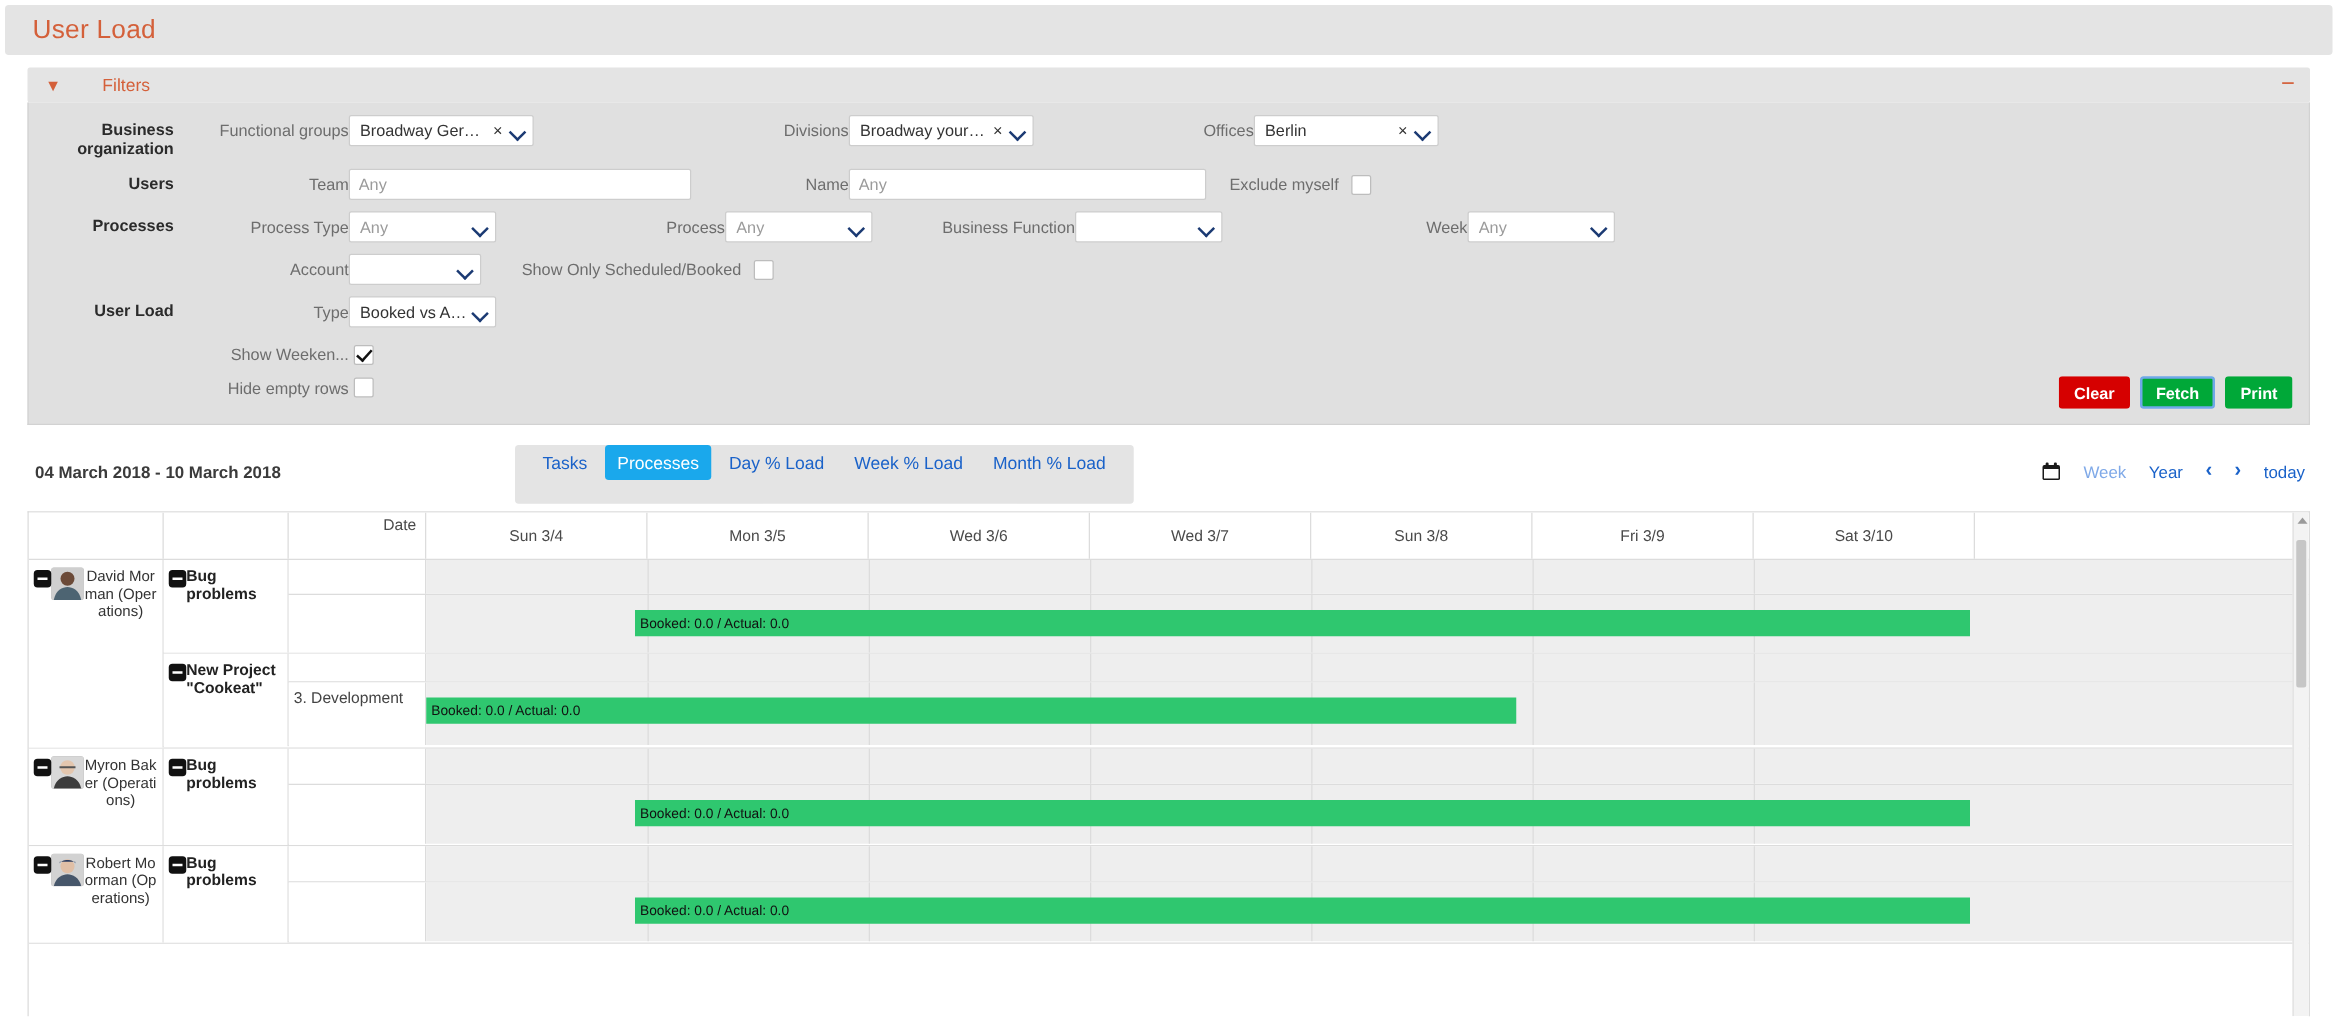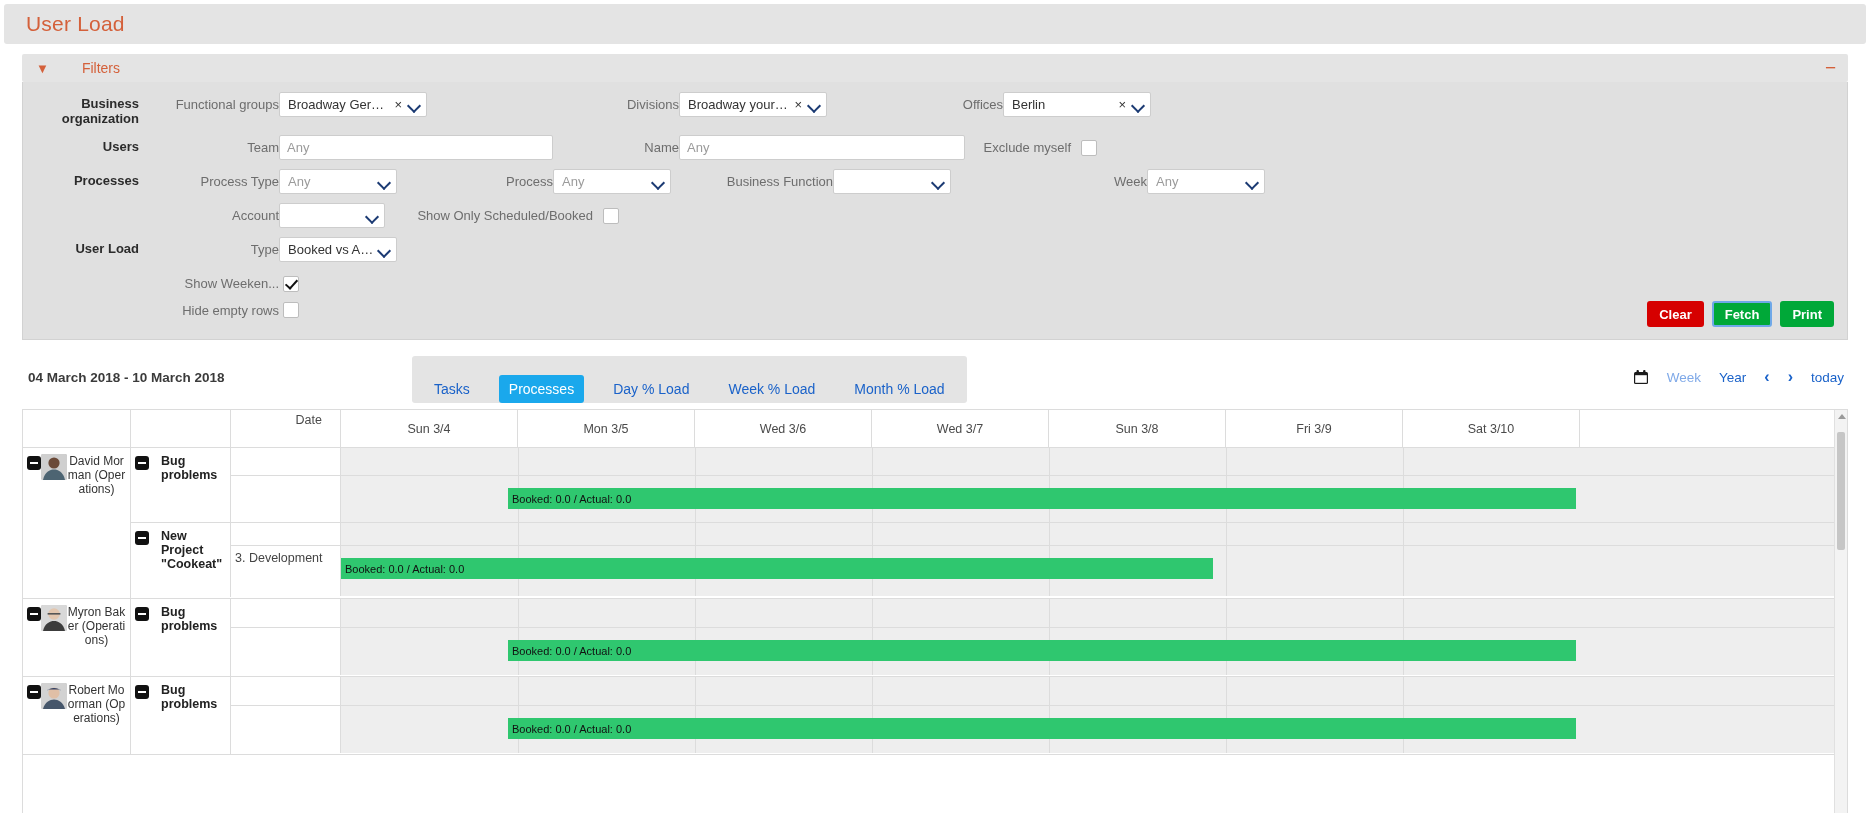--- a/index.html
+++ b/index.html
@@ -198,23 +198,23 @@
     font-weight: bold;
     color: #3b3b3b;
   }
   .tabgroup {
     position: absolute;
     left: 390px; top: 0;
     background: #e4e4e4;
     border-radius: 3px;
     height: 47px;
     display: flex;
-    align-items: flex-end;
+    align-items: flex-start;
     padding: 0 12px;
-    gap: 19px;
+    gap: 4px;
   }
   .tab {
     font-size: 14px;
     color: #1a62c9;
     padding: 6px 10px;
     border-radius: 3px;
     cursor: pointer;
     white-space: nowrap;
   }
   .tab.active { background: #1aa8ec; color: #fff; }
@@ -254,21 +254,21 @@
     justify-content: center;
     font-size: 12.5px;
     color: #4a4a4a;
     flex: none;
   }
   .hc.user { width: 108px; }
   .hc.proc { width: 100px; }
   .hc.date {
     width: 110px;
     justify-content: flex-end;
-    padding-right: 18px;
+    padding-right: 7px;
     align-items: flex-start;
     padding-top: 3px;
   }
   .hc.day { width: 177px; }
 
   .grid-body { position: relative; }
 
   .urow { display: flex; border-bottom: 1px solid #dcdcdc; }
   .ucell {
     width: 108px;
@@ -315,21 +315,21 @@
   .procwrap { flex: 1; display: flex; flex-direction: column; }
   .prow { display: flex; border-bottom: 1px solid #dcdcdc; }
   .prow:last-child { border-bottom: none; }
   .pcell {
     width: 100px;
     flex: none;
     border-right: 1px solid #dcdcdc;
     padding: 6px 4px 4px 4px;
     display: flex;
     align-items: flex-start;
-    gap: 12px;
+    gap: 0;
     background: #fff;
   }
   .pname { font-size: 12.5px; font-weight: bold; color: #222; line-height: 14px; }
 
   .taskwrap { flex: 1; display: flex; flex-direction: column; }
   .trow { display: flex; }
   .trow + .trow { border-top: 1px solid #dcdcdc; }
   .tcell {
     width: 110px;
     flex: none;
@@ -457,21 +457,21 @@
       <div class="group-label">Processes</div>
 
       <div class="fieldlabel" style="width:140px">Process Type</div>
       <div class="fieldbox">
         <div class="sel" style="width:118px">
           <span class="selval placeholder">Any</span>
           <span class="caret"></span>
         </div>
       </div>
 
-      <div class="fieldlabel" style="width:156px">Process</div>
+      <div class="fieldlabel" style="width:183px">Process</div>
       <div class="fieldbox">
         <div class="sel" style="width:118px">
           <span class="selval placeholder">Any</span>
           <span class="caret"></span>
         </div>
       </div>
 
       <div class="fieldlabel" style="width:162px">Business Function</div>
       <div class="fieldbox">
         <div class="sel" style="width:118px">

